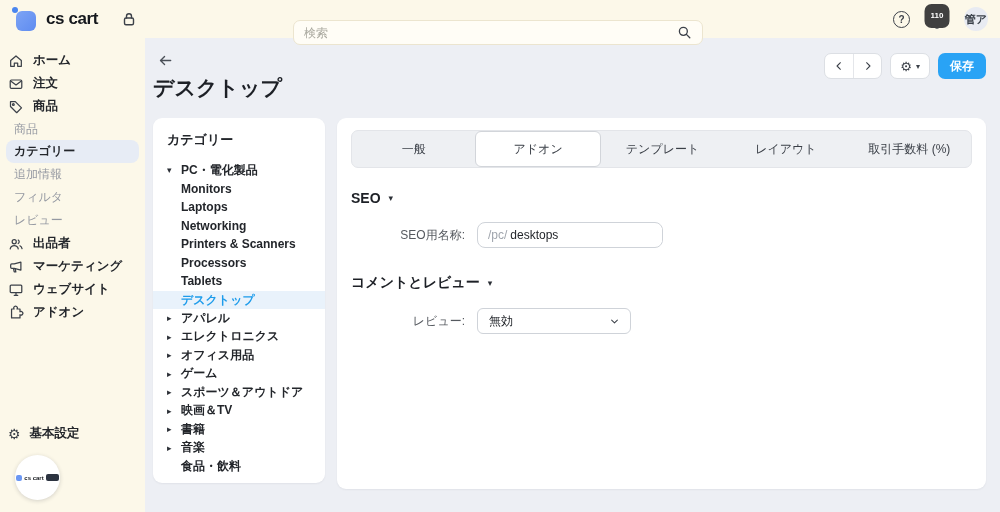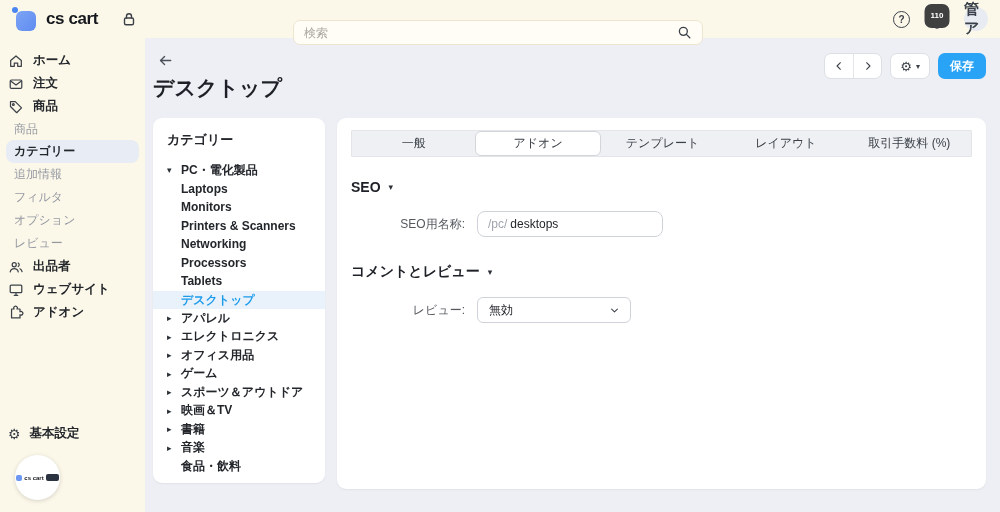--- a/index.html
+++ b/index.html
@@ -16,21 +16,21 @@
   .brand-text { font-size:17px; font-weight:800; letter-spacing:-0.4px; color:#15181d; }
   .lock-btn { margin-left:22px; cursor:pointer; }
   .search-wrap { position:absolute; left:293px; top:20px; width:410px; height:25px; background:#fffdf6; border:1px solid #ece5cf; border-radius:7px; display:flex; align-items:center; }
   .search-wrap input { flex:1; border:none; outline:none; background:transparent; font-size:12px; color:#23262b; padding:0 10px; font-family:inherit; }
   .search-wrap input::placeholder { color:#a9a89e; }
   .search-ic { margin-right:9px; cursor:pointer; }
   .tb-right { position:absolute; right:12px; top:0; height:38px; display:flex; align-items:center; gap:17px; }
   .help-circle { width:17px; height:17px; border:1.4px solid #3c4149; border-radius:50%; font-size:10px; font-weight:700; color:#3c4149; display:flex; align-items:center; justify-content:center; cursor:pointer; }
   .bell-wrap { position:relative; cursor:pointer; width:20px; height:22px; margin-top:5px; }
   .badge { position:absolute; top:-7px; left:50%; transform:translateX(-50%); min-width:25px; height:24px; background:#404040; color:#fff; border-radius:7px; font-size:8px; font-weight:700; display:flex; align-items:center; justify-content:center; padding:0 4px; }
-  .avatar { width:24px; height:24px; border-radius:50%; background:#e8ebf2; color:#394049; font-size:15px; font-weight:700; display:flex; align-items:center; justify-content:center; cursor:pointer; }
+  .avatar { width:24px; height:24px; border-radius:50%; background:#e8ebf2; color:#394049; font-size:11px; font-weight:700; display:flex; align-items:center; justify-content:center; cursor:pointer; }
 
   
   .sidebar { position:absolute; top:38px; left:0; width:145px; height:474px; background:#fcf8e9; z-index:10; }
   .nav { padding-top:11px; }
   .nav-item { display:flex; align-items:center; gap:9px; height:23px; padding-left:8px; font-size:12.5px; font-weight:700; color:#23262b; cursor:pointer; }
   .nav-sub-head { height:22px; line-height:22px; padding-left:14px; font-size:12px; color:#9599a2; }
   .nav-sub { height:23px; line-height:23px; padding-left:14px; font-size:12px; color:#9599a2; cursor:pointer; }
   .nav-sub.active { background:#e7ecf5; border-radius:8px; margin:0 6px; padding-left:8px; color:#23262b; font-weight:700; }
   .nav-settings { position:absolute; top:384px; left:0; width:100%; }
   .nav-gear { font-size:14px; line-height:1; color:#3c4149; }
@@ -59,21 +59,21 @@
   .tree-panel { width:172px; height:365px; padding:13px 0 0 0; overflow:hidden; }
   .tree-title { font-size:13px; font-weight:700; padding:0 14px; margin-bottom:12px; }
   .tree-row { display:flex; align-items:center; gap:6px; height:18.5px; padding-left:14px; font-size:12px; font-weight:700; color:#23262b; cursor:pointer; }
   .tree-caret { font-size:9px; color:#2b2f36; width:8px; }
   .tree-child { height:18.5px; line-height:18.5px; padding-left:28px; font-size:12px; font-weight:700; color:#23262b; cursor:pointer; }
   .tree-child.active { background:#e9f2fb; color:#1e9ceb; }
   .tree-leaf { height:18.5px; line-height:18.5px; padding-left:28px; font-size:12px; font-weight:700; color:#23262b; cursor:pointer; }
 
   
   .detail-panel { flex:1; height:371px; padding:12px 14px; }
-  .tabstrip { height:27px; background:#eef0f3; border:1px solid #e3e5e9; border-radius:1px; display:flex; }
+  .tabstrip { height:38px; background:#eef0f3; border:1px solid #e3e5e9; border-radius:7px; display:flex; }
   .tab { flex:1; display:flex; align-items:center; justify-content:center; font-size:12px; color:#3a3f47; cursor:pointer; border-radius:6px; }
   .tab.active { background:#fff; border:1px solid #d2d5da; font-weight:400; }
   .section-head { display:flex; align-items:center; gap:8px; font-size:14px; font-weight:700; color:#1d2026; cursor:pointer; }
   .sec1 { margin-top:22px; }
   .sec2 { margin-top:26px; }
   .sec-caret { font-size:9px; color:#2b2f36; }
   .form-row { display:flex; align-items:center; margin-top:16px; }
   .form-label { width:114px; text-align:right; font-size:12px; color:#55595f; flex-shrink:0; }
   .seo-input { margin-left:12px; width:186px; height:26px; border:1px solid #cfd3d9; border-radius:8px; display:flex; align-items:center; background:#fff; }
   .seo-prefix { padding:0 3px 0 10px; font-size:12px; color:#a0a5ad; }
@@ -195,28 +195,33 @@
       <svg class="ic" width="16" height="16">
           <use href="#i-tag"></use>
         </svg>
       <span>商品</span>
     </div>
 
     <div class="nav-sub-head">商品</div>
     <div class="nav-sub active">カテゴリー</div>
     <div class="nav-sub">追加情報</div>
     <div class="nav-sub">フィルタ</div>
-    <div class="nav-sub">オプション</div>
     <div class="nav-sub">レビュー</div>
 
     <div class="nav-item">
       <svg class="ic" width="16" height="16">
           <use href="#i-users"></use>
         </svg>
       <span>出品者</span>
+    </div>
+    <div class="nav-item">
+      <svg class="ic" width="16" height="16">
+          <use href="#i-megaphone"></use>
+        </svg>
+      <span>マーケティング</span>
     </div>
     <div class="nav-item">
       <svg class="ic" width="16" height="16">
           <use href="#i-monitor"></use>
         </svg>
       <span>ウェブサイト</span>
     </div>
     <div class="nav-item">
       <svg class="ic" width="16" height="16">
           <use href="#i-puzzle"></use>
@@ -268,24 +273,24 @@
   </div>
 
   <div class="panels">
 
     <div class="panel tree-panel">
       <div class="tree-title">カテゴリー</div>
       <div class="tree-row">
         <span class="tree-caret">▾</span>
         <span>PC・電化製品</span>
       </div>
+      <div class="tree-child">Monitors</div>
       <div class="tree-child">Laptops</div>
-      <div class="tree-child">Monitors</div>
+      <div class="tree-child">Networking</div>
       <div class="tree-child">Printers &amp; Scanners</div>
-      <div class="tree-child">Networking</div>
       <div class="tree-child">Processors</div>
       <div class="tree-child">Tablets</div>
       <div class="tree-child active">デスクトップ</div>
       <div class="tree-row">
           <span class="tree-caret">▸</span>
           <span>アパレル</span>
         </div>
       <div class="tree-row">
           <span class="tree-caret">▸</span>
           <span>エレクトロニクス</span>

